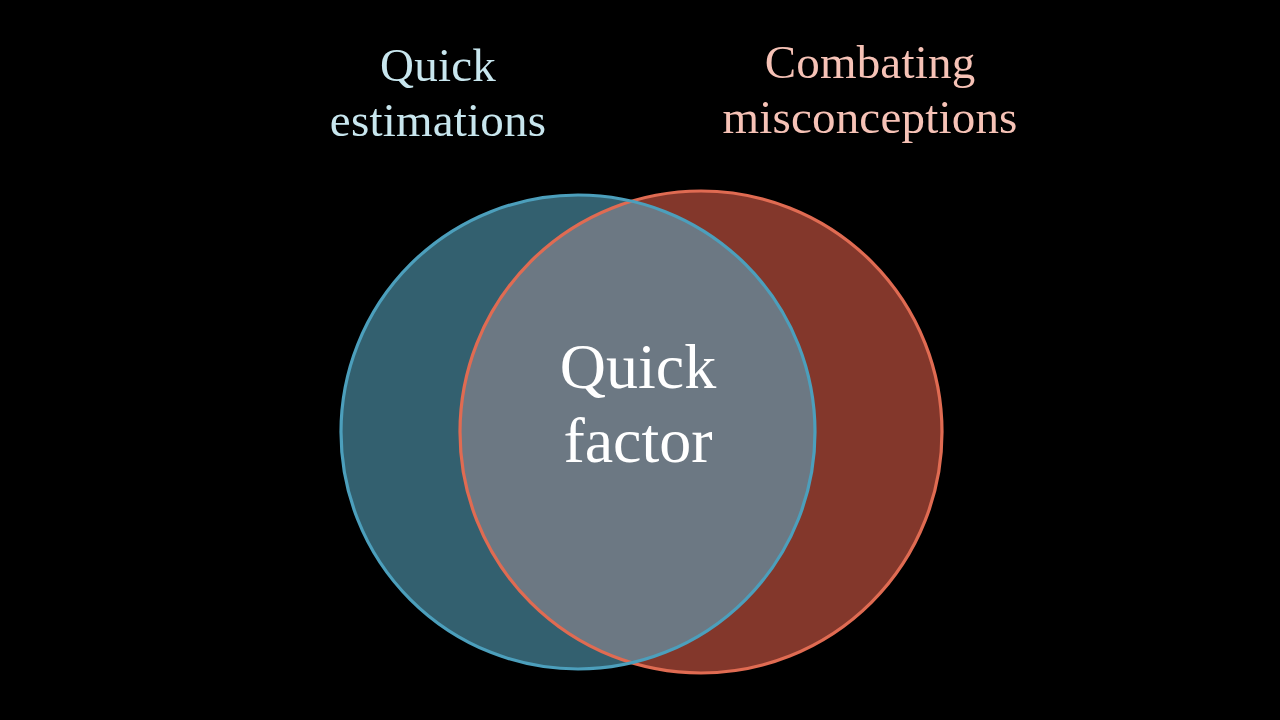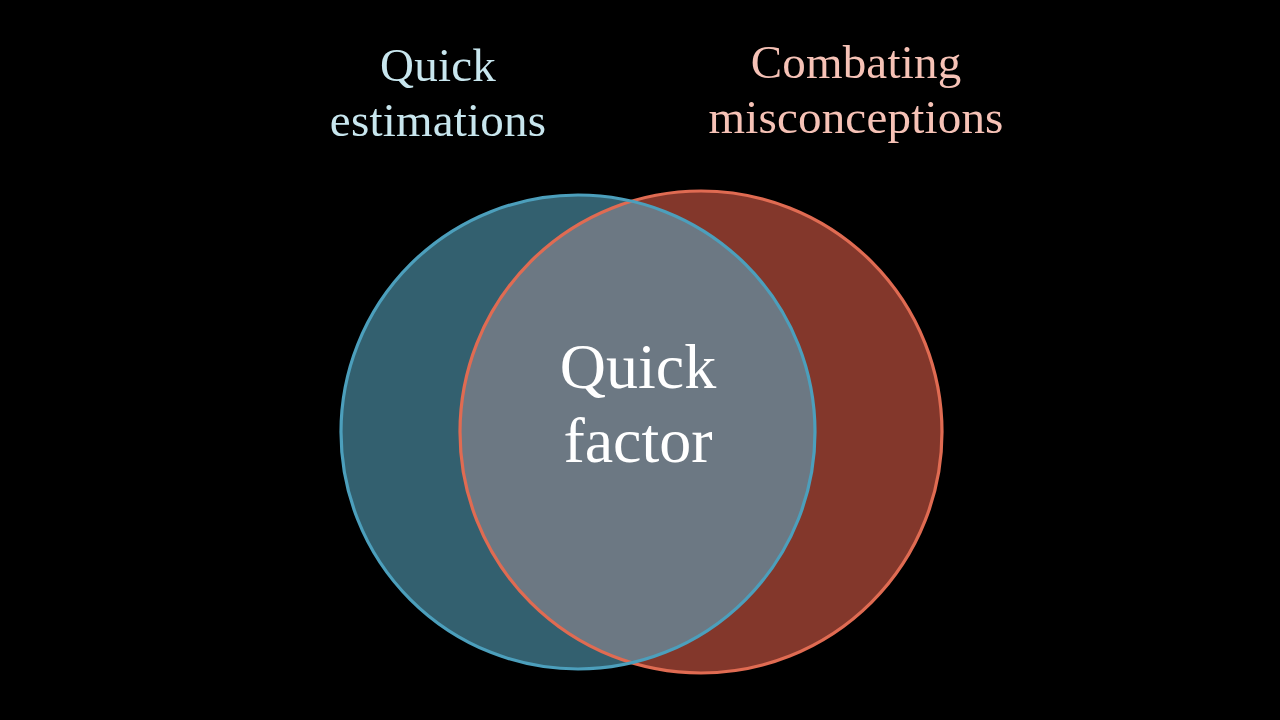--- a/index.html
+++ b/index.html
@@ -45,21 +45,21 @@
     white-space: pre-line;
   }
   #label-left {
     left: 248px;
     top: 38px;
     width: 380px;
     font-size: 47px;
     color: #c8e6ee;
   }
   #label-right {
-    left: 650px;
+    left: 664px;
     top: 35px;
     width: 412px;
     font-size: 47px;
     color: #f6c2b6;
   }
   #center-text {
     position: absolute;
     left: 468px;
     top: 330px;
     width: 340px;

